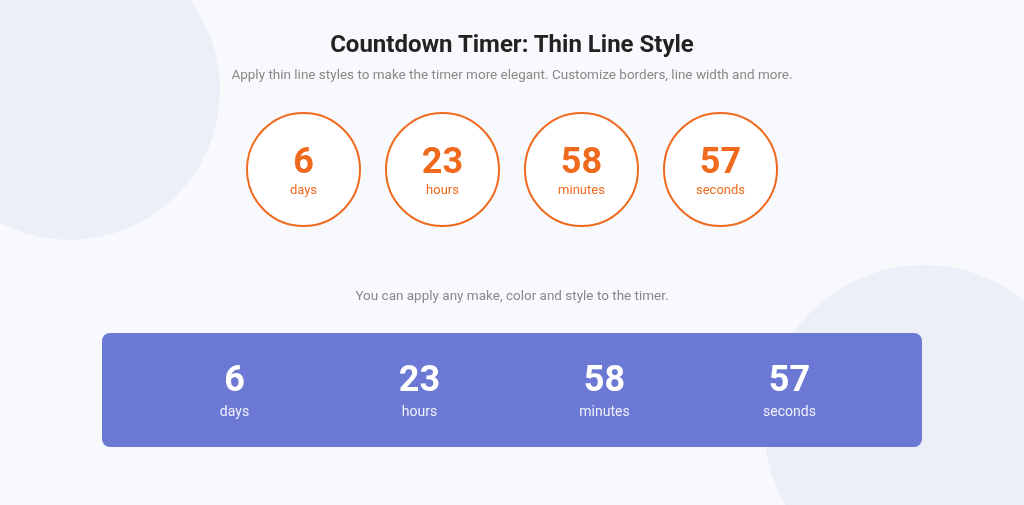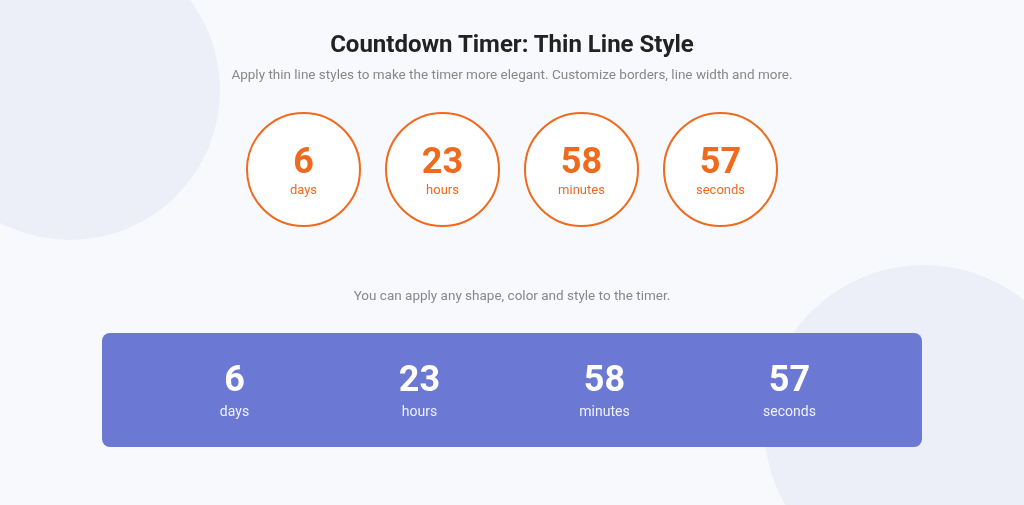--- a/index.html
+++ b/index.html
@@ -161,21 +161,21 @@
       <span class="label">minutes</span>
     </div>
     <div class="circle-item">
       <span class="value">57</span>
       <span class="label">seconds</span>
     </div>
   </div>
 </div>
 
 <div class="section section-2">
-  <p class="section-subtitle">You can apply any shape, color and style to the timer.</p>
+  <p class="section-subtitle">You can apply any make, color and style to the timer.</p>
 
   <div class="timer-box">
     <div class="box-item">
       <span class="value">6</span>
       <span class="label">days</span>
     </div>
     <div class="box-item">
       <span class="value">23</span>
       <span class="label">hours</span>
     </div>

